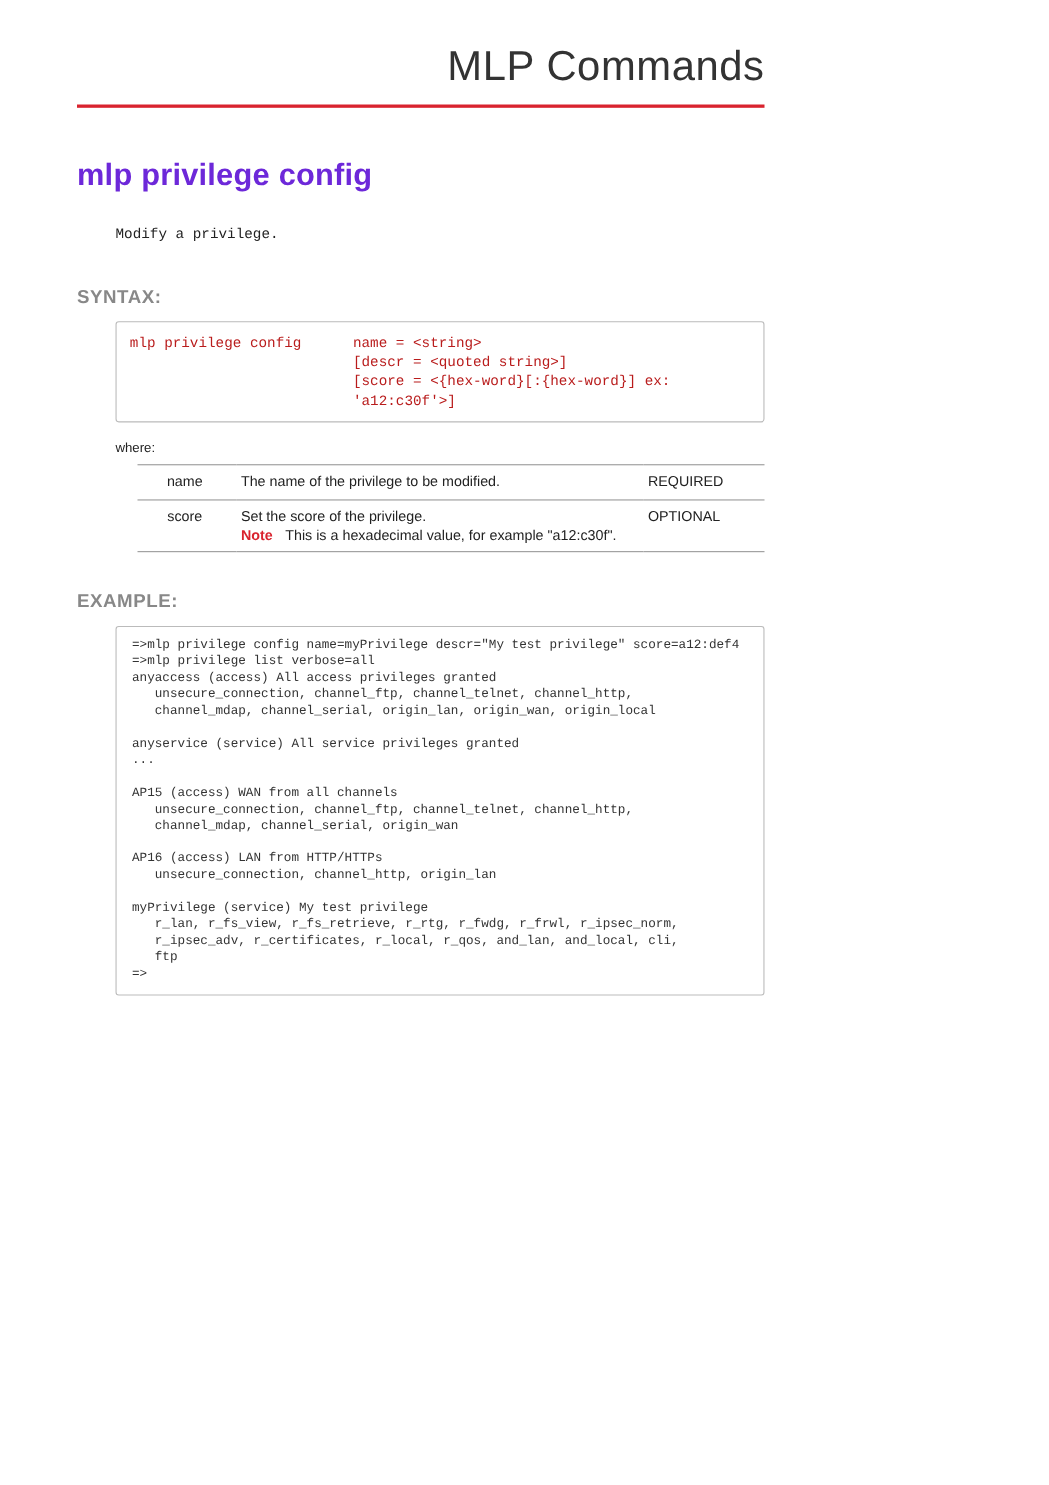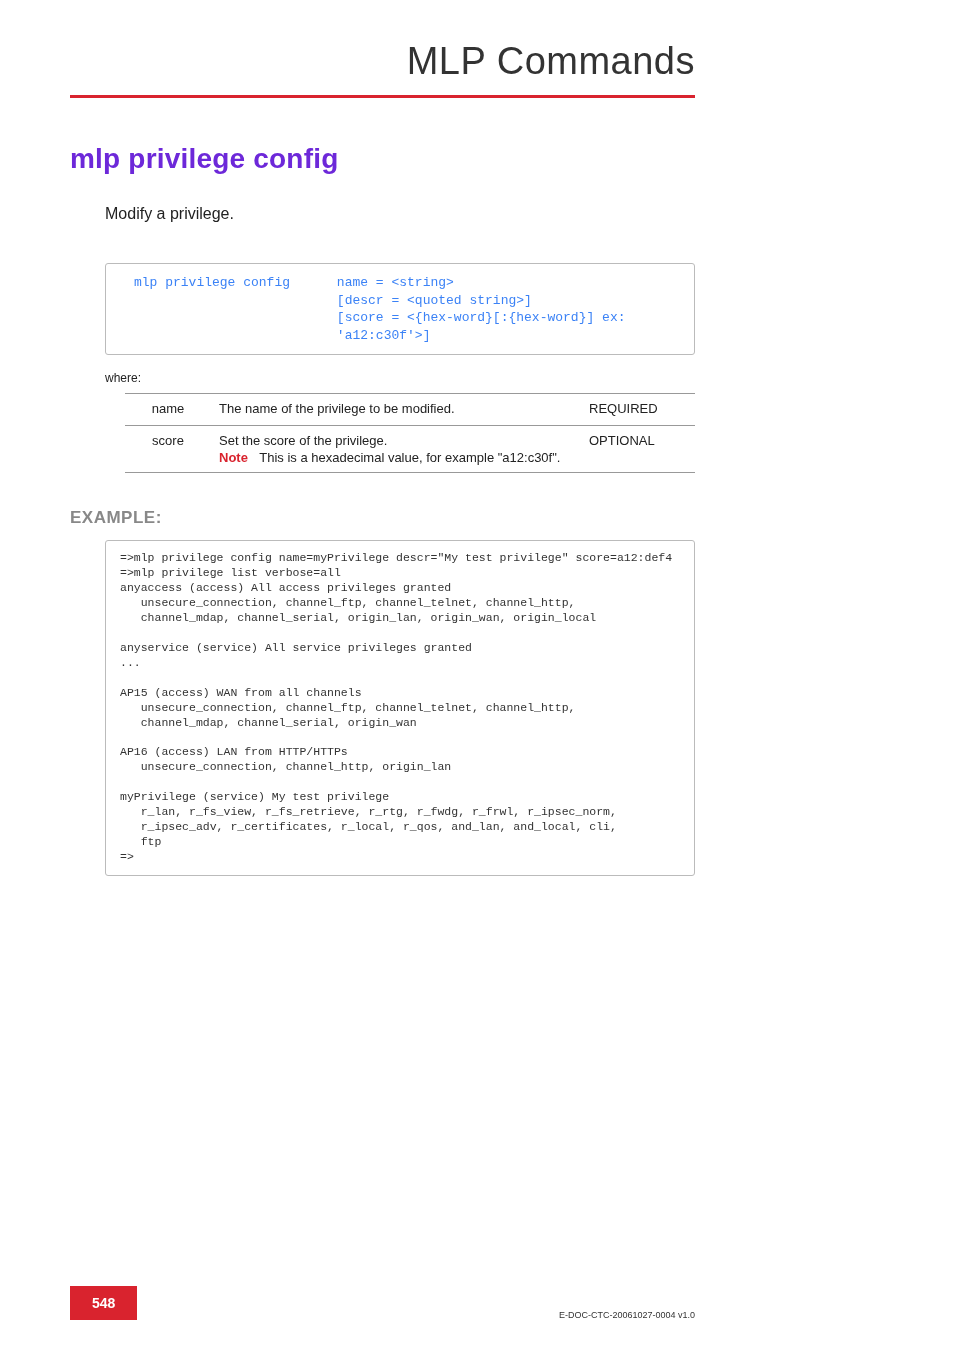--- a/index.html
+++ b/index.html
@@ -1,23 +1,23 @@
 <!DOCTYPE html>
 <html><head>
 <meta charset="utf-8">
 <style>
   * { box-sizing: border-box; margin: 0; padding: 0; }
   html, body { width: 954px; height: 1350px; background: #fff; font-family: Arial, Helvetica, sans-serif; }
   .page { width: 765px; height: 1350px; position: relative; padding: 40px 70px 30px 70px; }
   .header-title { font-size: 38px; font-weight: 300; color: #333; text-align: right; letter-spacing: 0.5px; font-family: "Arial Narrow", Arial, sans-serif; font-stretch: condensed; }
   .header-rule { border: none; border-top: 3px solid #d9232e; margin-top: 12px; margin-bottom: 45px; }
   .cmd-title { font-size: 28px; font-weight: bold; color: #6d28d9; margin-bottom: 30px; letter-spacing: 0.2px; font-family: "Arial Narrow", Arial, sans-serif; font-stretch: condensed; }
-  .intro { font-size: 16px; color: #222; margin-left: 35px; margin-bottom: 40px; }
+  .intro { font-size: 13px; color: #222; margin-left: 35px; margin-bottom: 40px; font-family: Liberation Mono, monospace; }
   .section-h { font-size: 17px; font-weight: bold; color: #888; letter-spacing: 0.5px; margin-bottom: 12px; font-family: "Arial Narrow", Arial, sans-serif; font-stretch: condensed; }
-  .syntax-box { border: 1px solid #bbb; border-radius: 3px; padding: 10px 28px; margin-left: 35px; margin-bottom: 12px; font-family: "Courier New", monospace; font-size: 13px; color: #3b82f6; white-space: pre; line-height: 1.35; }
+  .syntax-box { border: 1px solid #bbb; border-radius: 3px; padding: 10px 12px; margin-left: 35px; margin-bottom: 12px; font-family: "Courier New", monospace; font-size: 13px; color: #b91c1c; white-space: pre; line-height: 1.35; }
   .where-label { font-size: 12px; color: #222; margin-left: 35px; margin-bottom: 8px; margin-top: 16px; }
   .param-table { margin-left: 55px; margin-right: 0; width: calc(100% - 55px); border-collapse: collapse; font-size: 13px; color: #222; }
   .param-table td { padding: 7px 8px 7px 4px; vertical-align: top; border-bottom: 1px solid #999; }
   .param-table tr:first-child td { border-top: 1px solid #999; }
   .param-table .pname { width: 90px; text-align: center; }
   .param-table .req { width: 110px; text-align: left; }
   .note-label { color: #d9232e; font-weight: bold; padding-right: 8px; }
   .desc-line { margin-bottom: 2px; }
   .example-section { margin-top: 35px; }
   .example-box { border: 1px solid #bbb; border-radius: 3px; padding: 10px 14px; margin-left: 35px; font-family: "Courier New", monospace; font-size: 11.5px; color: #333; white-space: pre; line-height: 1.3; }
@@ -33,20 +33,21 @@
   <div>
     <div class="header-title">MLP Commands</div>
     <hr class="header-rule">
   </div>
 
   <h1 class="cmd-title">mlp privilege config</h1>
 
   <p class="intro">Modify a privilege.</p>
 
   <div>
+    <div class="section-h">SYNTAX:</div>
     <div class="syntax-box">mlp privilege config      name = &lt;string&gt;
                           [descr = &lt;quoted string&gt;]
                           [score = &lt;{hex-word}[:{hex-word}] ex:
                           'a12:c30f'&gt;]</div>
     <div class="where-label">where:</div>
 
     <table class="param-table">
       <tbody>
           <tr>
         <td class="pname">name</td>
@@ -88,18 +89,14 @@
 AP16 (access) LAN from HTTP/HTTPs
    unsecure_connection, channel_http, origin_lan
 
 myPrivilege (service) My test privilege
    r_lan, r_fs_view, r_fs_retrieve, r_rtg, r_fwdg, r_frwl, r_ipsec_norm,
    r_ipsec_adv, r_certificates, r_local, r_qos, and_lan, and_local, cli,
    ftp
 =&gt;</div>
   </div>
 
-  <div class="footer">
-    <div class="page-badge">548</div>
-    <div class="doc-code">E-DOC-CTC-20061027-0004 v1.0</div>
-  </div>
 
 </div>
 
 </body></html>

